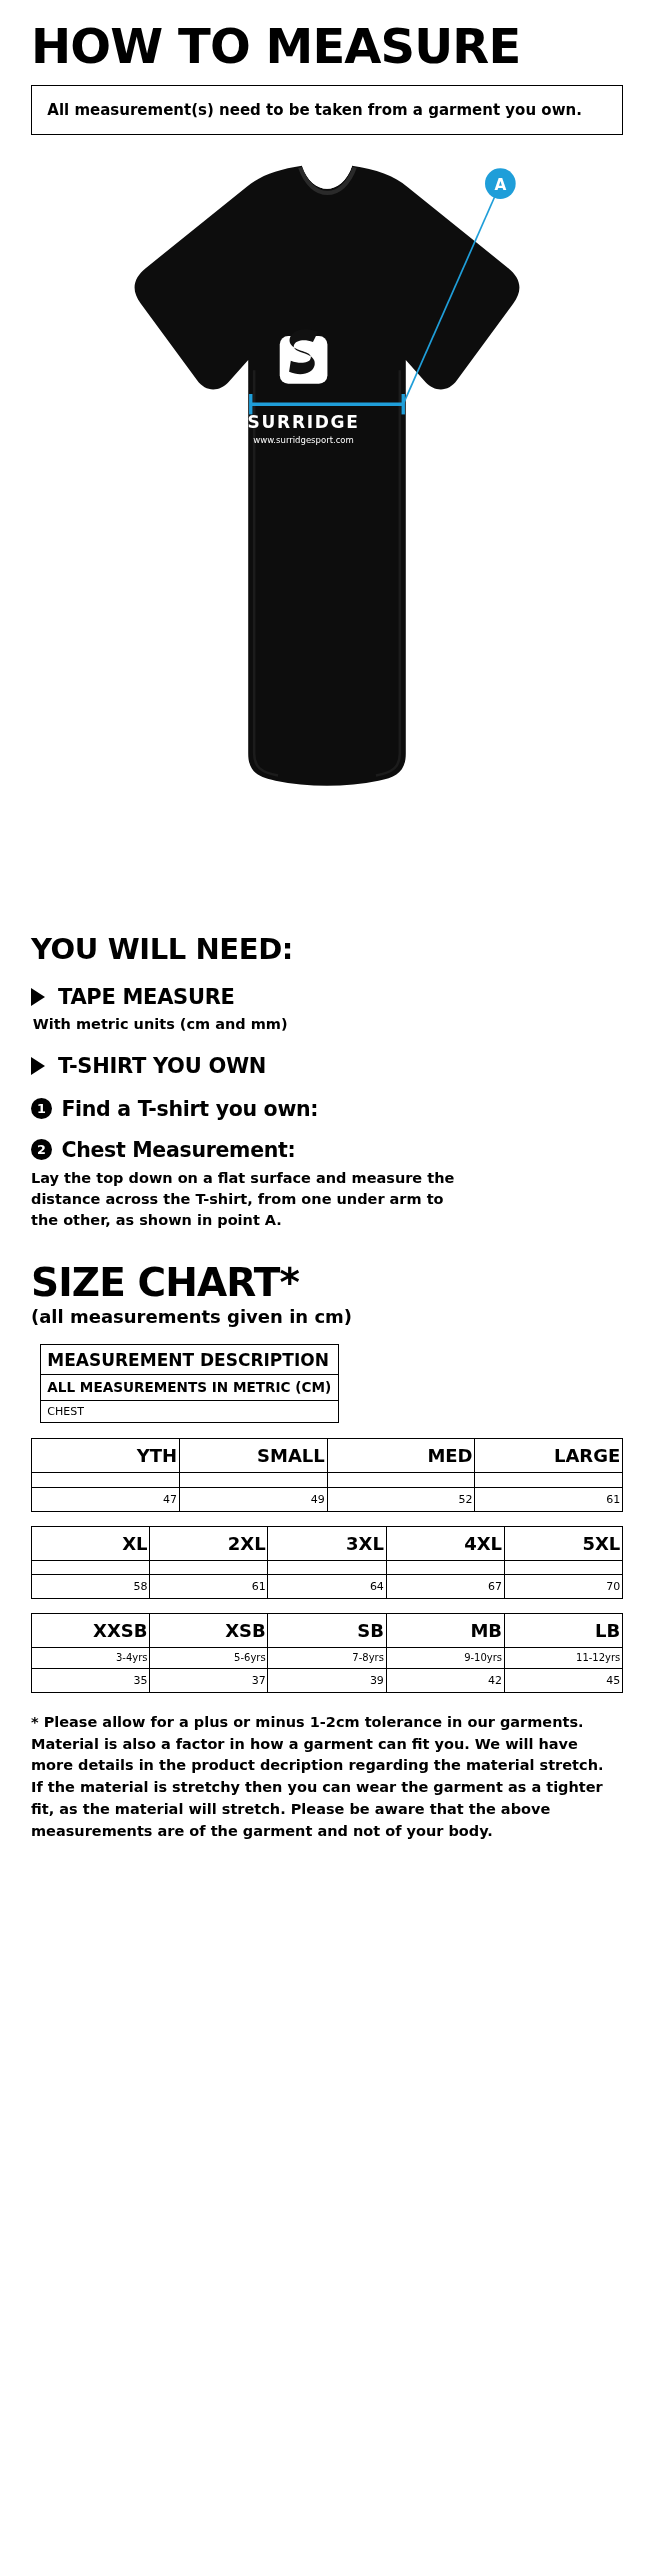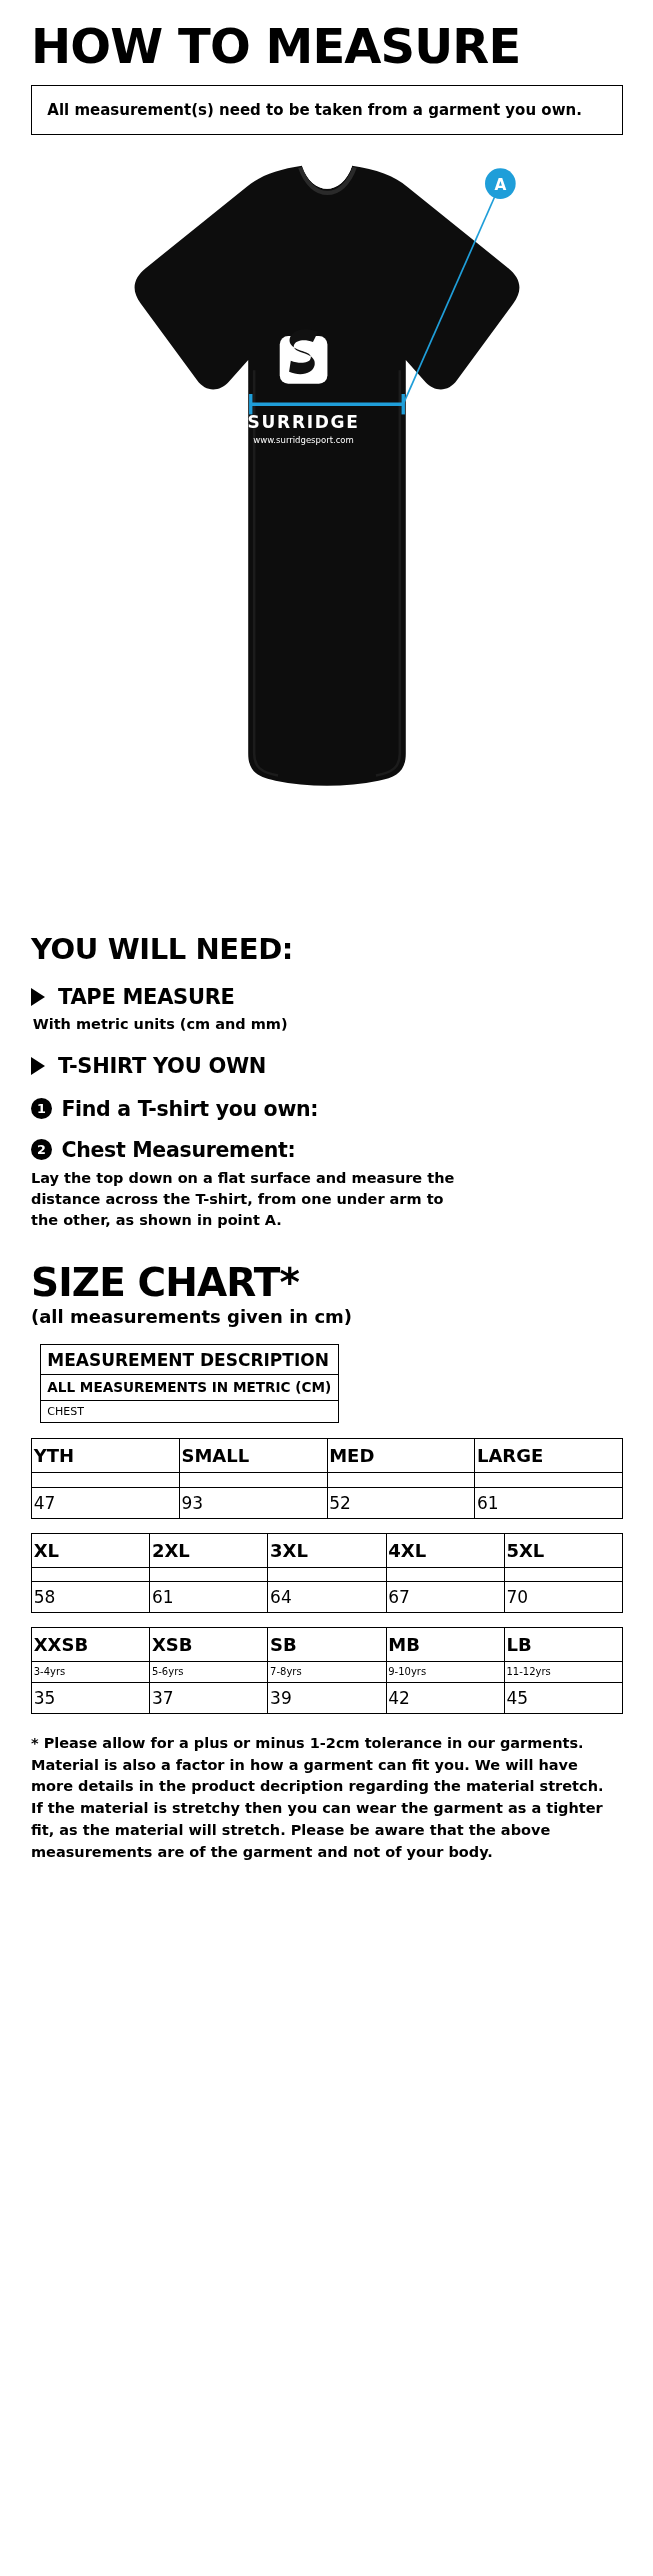--- a/index.html
+++ b/index.html
@@ -133,31 +133,31 @@
   .desc-table .r2 td { font-size: 13.6px; margin-top: 48px; }
   .desc-table .r3 td { font-size: 11px; font-weight: normal; }
 
   .size-table {
     width: 100%;
     margin-bottom: 13.6px;
     table-layout: fixed;
   }
   .size-table td {
     border: 1.7px solid #000;
-    text-align: left;
+    text-align: right;
     padding: 4.3px 1.7px;
   }
   .size-table .hdr td {
     font-size: 18px;
     font-weight: bold;
     padding: 6px 1.7px;
   }
   .size-table .blank td { height: 14.5px; }
   .size-table .sub td { font-size: 10px; }
-  .size-table .val td { font-size: 17px; padding: 5.1px 1.7px; }
+  .size-table .val td { font-size: 11px; padding: 5.1px 1.7px; }
 
   
   .footnote {
     font-size: 14.5px;
     font-weight: bold;
     line-height: 1.5;
     margin: 19px 11px 34px 0;
   }
 </style>
 </head>
@@ -284,21 +284,21 @@
       <td>LARGE</td>
     </tr>
     <tr class="blank">
       <td></td>
       <td></td>
       <td></td>
       <td></td>
     </tr>
     <tr class="val">
       <td>47</td>
-      <td>93</td>
+      <td>49</td>
       <td>52</td>
       <td>61</td>
     </tr>
   </tbody>
     </table>
 
   <table class="size-table">
     <tbody>
         <tr class="hdr">
       <td>XL</td>

